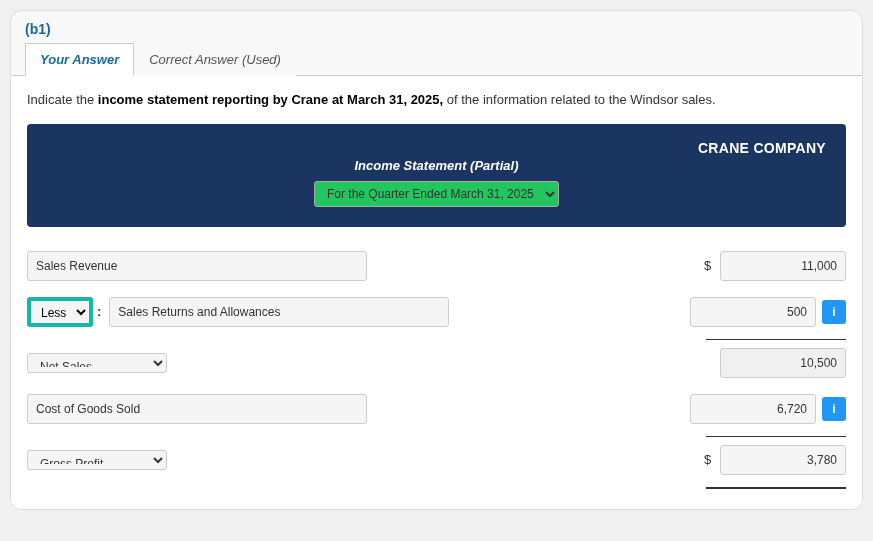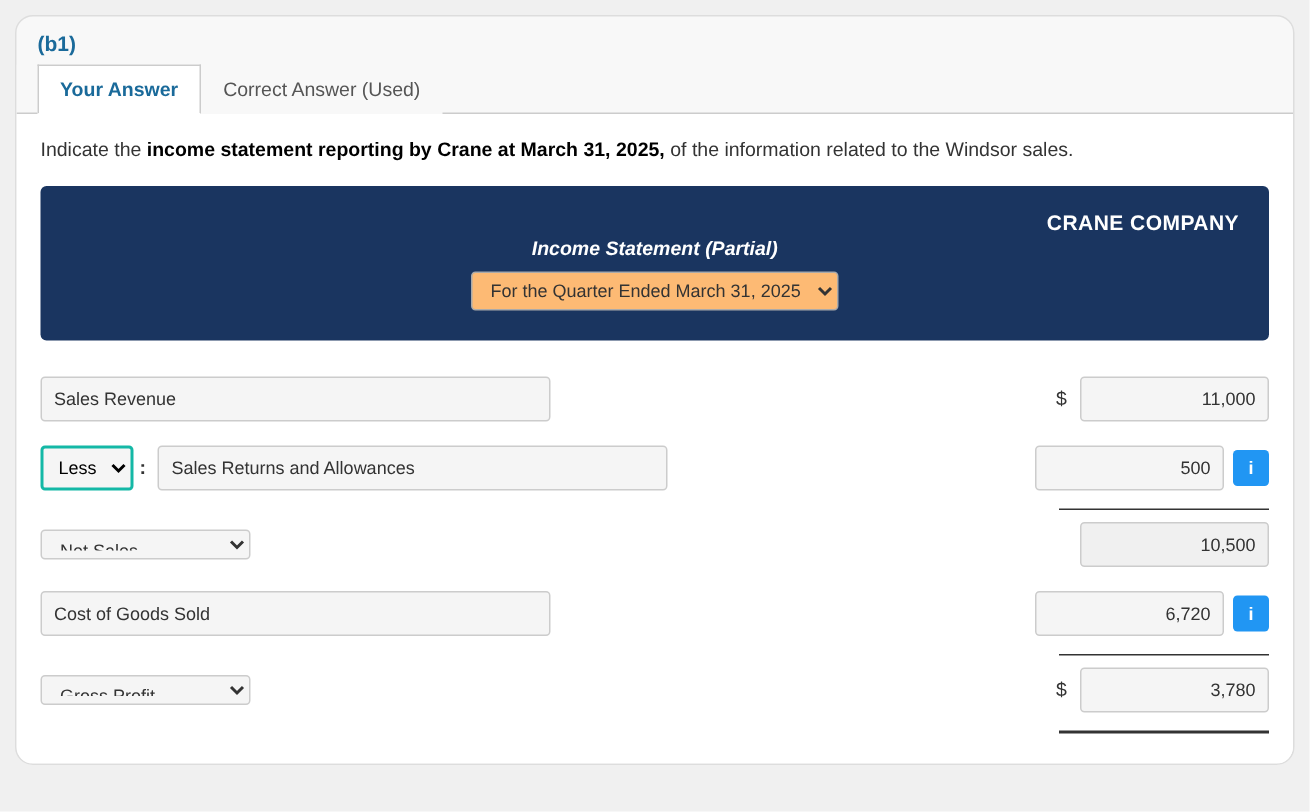--- a/index.html
+++ b/index.html
@@ -34,20 +34,21 @@
     }
     .tab {
       padding: 8px 14px;
       cursor: pointer;
       font-size: 13px;
       border: 1px solid transparent;
       border-bottom: none;
       margin-bottom: -1px;
       background: #f8f8f8;
       color: #555;
+      font-style: italic;
     }
     .tab.active {
       background: #fff;
       border-color: #ccc;
       color: #1a6a9a;
       font-weight: 600;
       border-bottom: 1px solid #fff;
     }
     .content-area {
       background: #fff;
@@ -88,21 +89,21 @@
     .period-select-wrapper {
       display: flex;
       justify-content: center;
       margin-top: 8px;
     }
     .period-select {
       padding: 4px 8px;
       font-size: 12px;
       border: 1px solid #aaa;
       border-radius: 3px;
-      background: #fdba74;
+      background: #22c55e;
       color: #333;
       min-width: 220px;
     }
     .rows-area {
       padding: 6px 0;
     }
     .form-row {
       display: flex;
       align-items: center;
       margin-bottom: 8px;
@@ -112,21 +113,21 @@
       border: 1px solid #ccc;
       border-radius: 3px;
       padding: 5px 8px;
       font-size: 12px;
       background: #f5f5f5;
       color: #333;
       height: 30px;
     }
     .label-wide { width: 340px; }
     .prefix-select {
-      border: 2px solid #14b8a6;
+      border: 4px solid #14b8a6;
       border-radius: 3px;
       padding: 4px 6px;
       font-size: 12px;
       background: #f5f5f5;
       height: 30px;
       margin-right: 4px;
       min-width: 60px;
     }
     .colon {
       margin-right: 8px;

